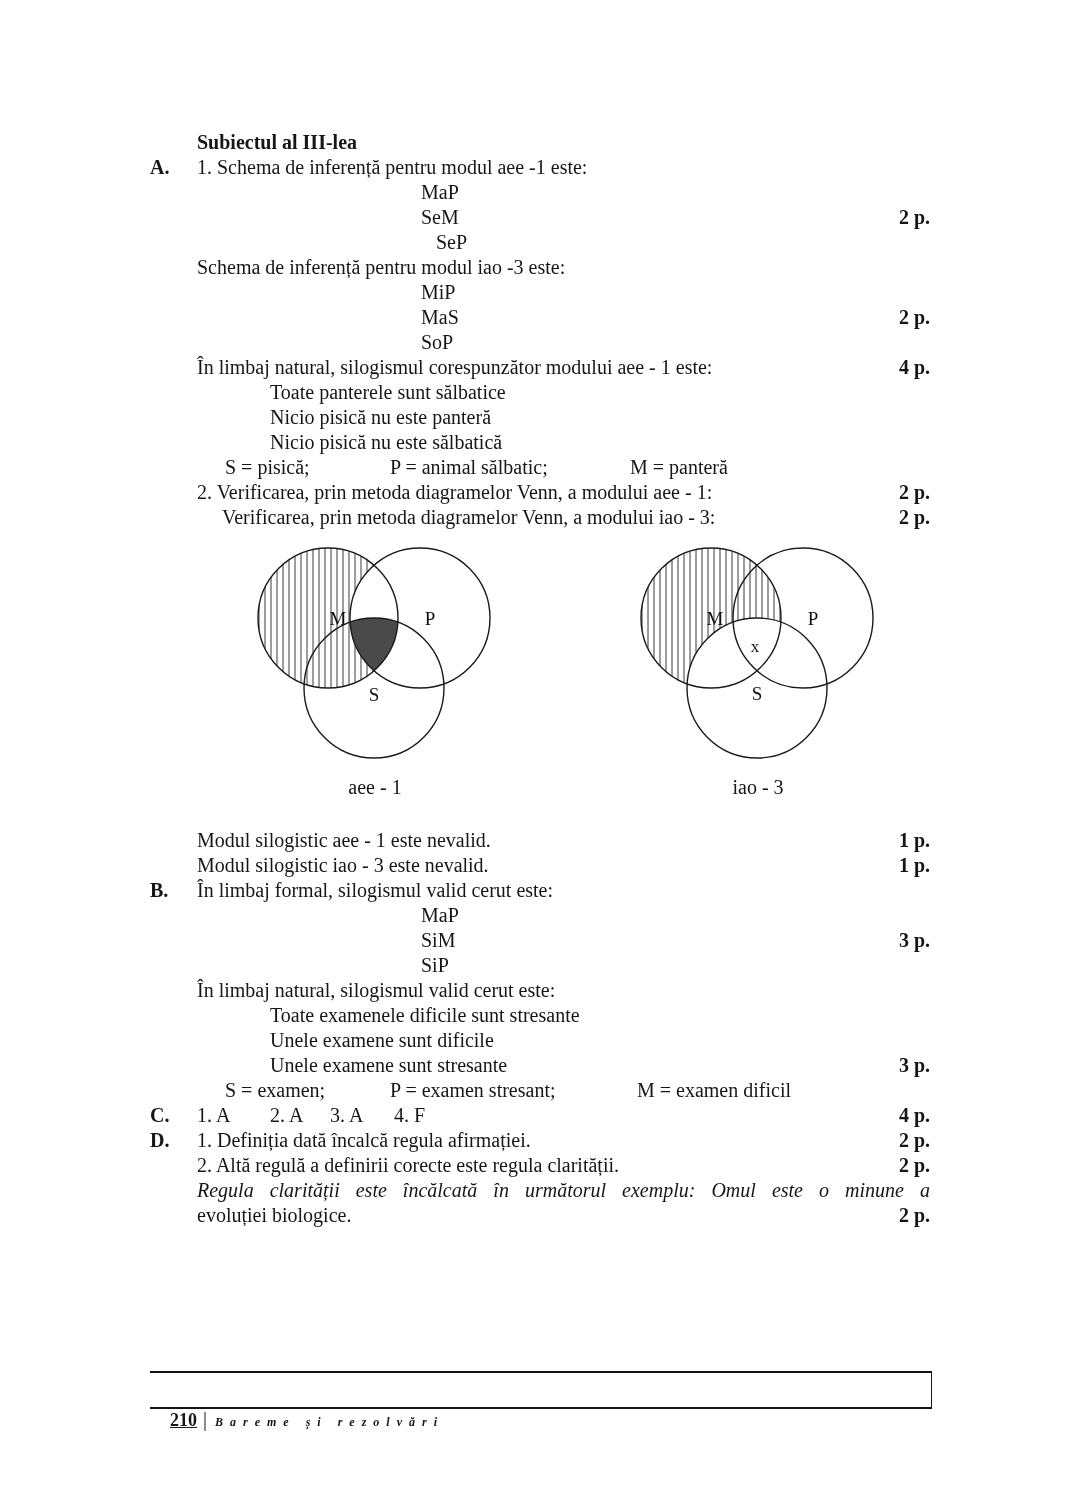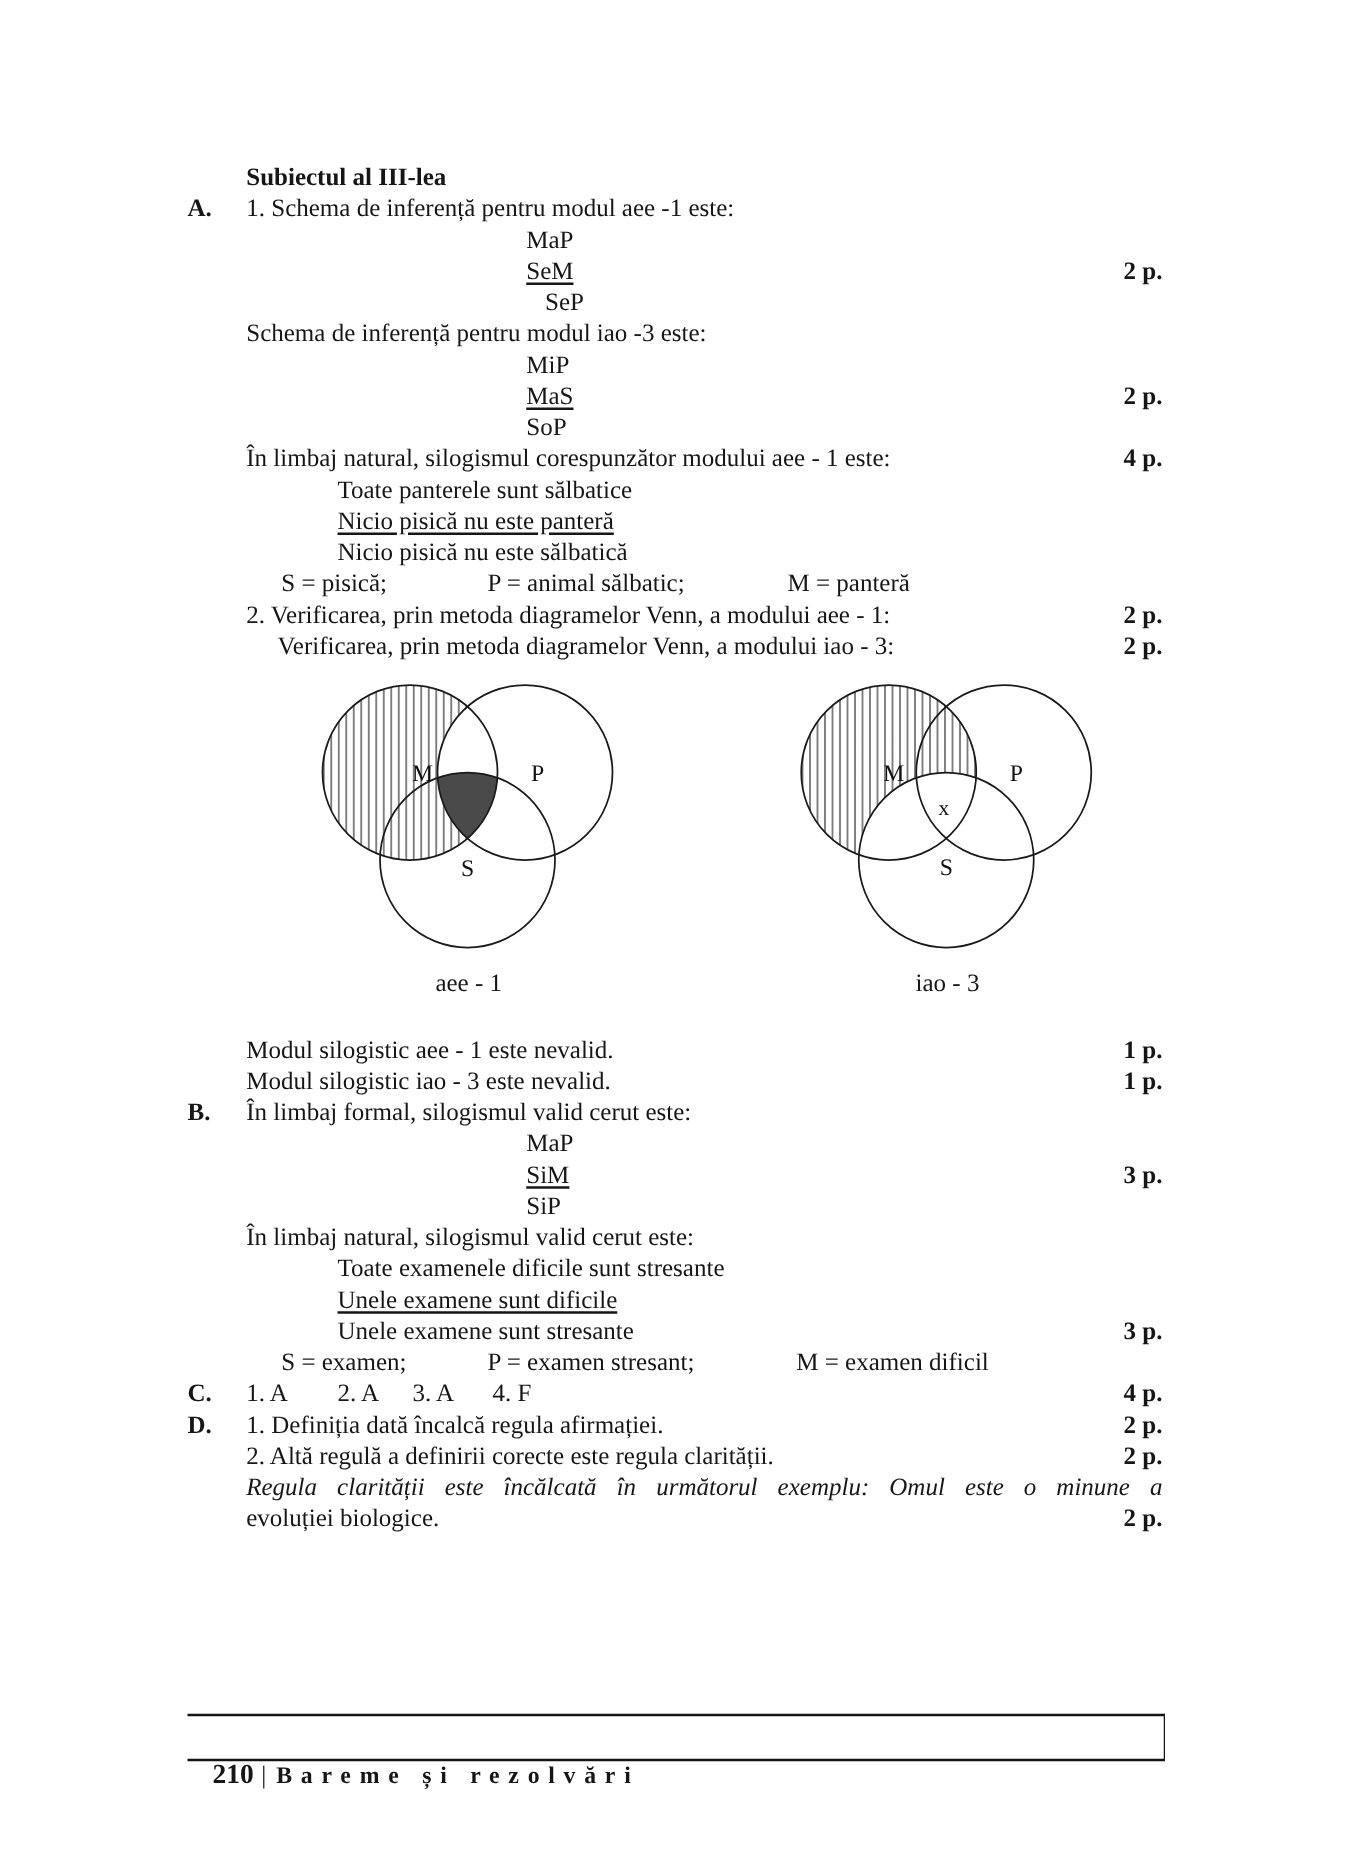--- a/index.html
+++ b/index.html
@@ -9,34 +9,34 @@
     background:#ffffff;
     font-family:"Liberation Serif", serif;
     font-size:20px;
     color:#161616;
     overflow:hidden;
     margin:0 auto;
   }
   .line{position:absolute;left:0;width:100%;height:25px;line-height:25px;}
   .seg{position:absolute;top:0;white-space:pre;}
   .bold{font-weight:bold;}
-  .underline{text-decoration:underline;text-underline-offset:3px;}
+  .underline{text-underline-offset:3px;}
   .points{position:absolute;right:150px;top:0;font-weight:bold;}
   .justify{text-align:justify;text-align-last:justify;display:inline-block;font-style:italic;}
   .venn-wrap{position:absolute;width:250px;height:232px;}
   .vc{fill:none;stroke:#1a1a1a;stroke-width:1.4;}
   .vlabel{font-family:"Liberation Serif",serif;font-size:19px;fill:#111;}
   .xmark{font-family:"Liberation Serif",serif;font-size:17px;fill:#111;}
   .caption{position:absolute;width:250px;text-align:center;height:25px;line-height:25px;}
   .rule{position:absolute;height:1.6px;background:#141414;}
   .vtick{position:absolute;width:1.6px;background:#141414;}
   .footer{position:absolute;left:150px;top:1377px;height:28px;line-height:28px;white-space:pre;}
-  .footer-num{font-weight:bold;font-size:22px;}
+  .footer-num{font-weight:bold;font-size:18px;text-decoration:underline;}
   .footer-sep{font-size:20px;margin:0 8px 0 6px;}
-  .footer-label{font-weight:bold;font-size:19px;letter-spacing:7px;}
+  .footer-label{font-style:italic;font-weight:bold;font-size:12px;letter-spacing:7px;}
 </style>
 </head>
 <body>
 
 <div class="page">
 
   <div>
       <div class="line" style="top: 130px;">
         <span class="seg bold" style="left: 197px;">Subiectul al III-lea</span>
       </div>

